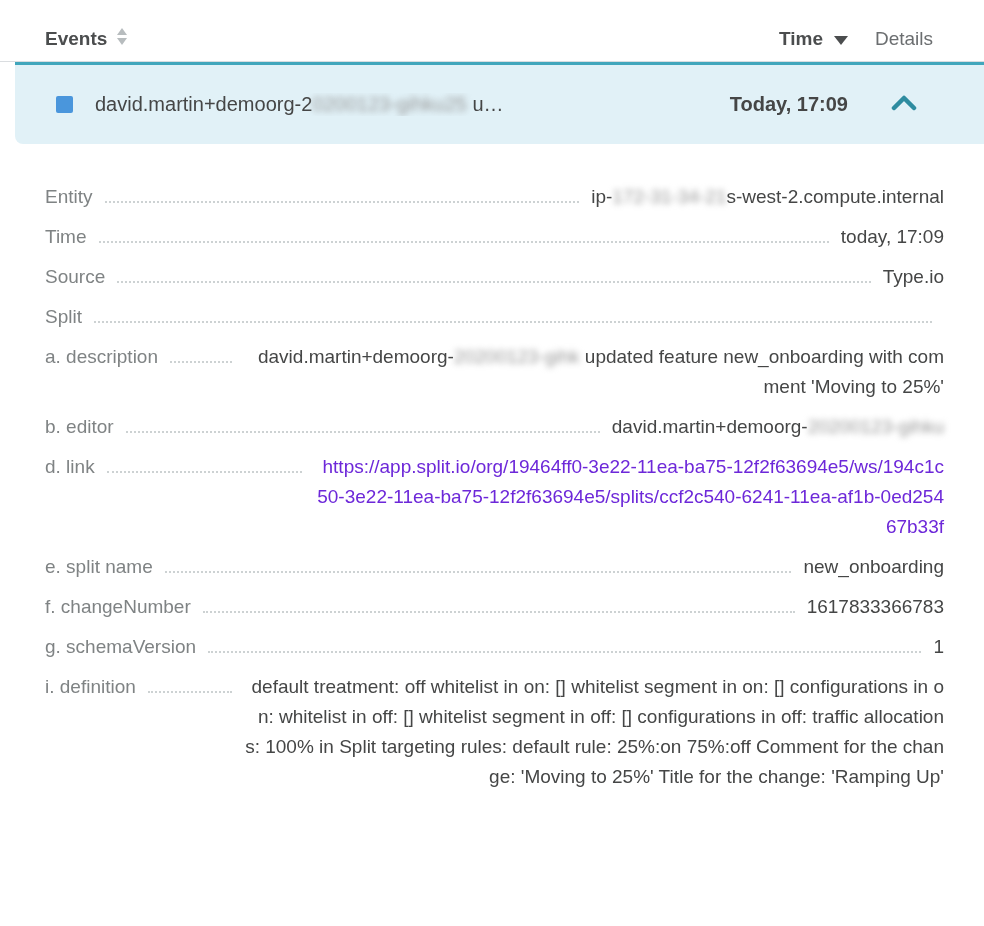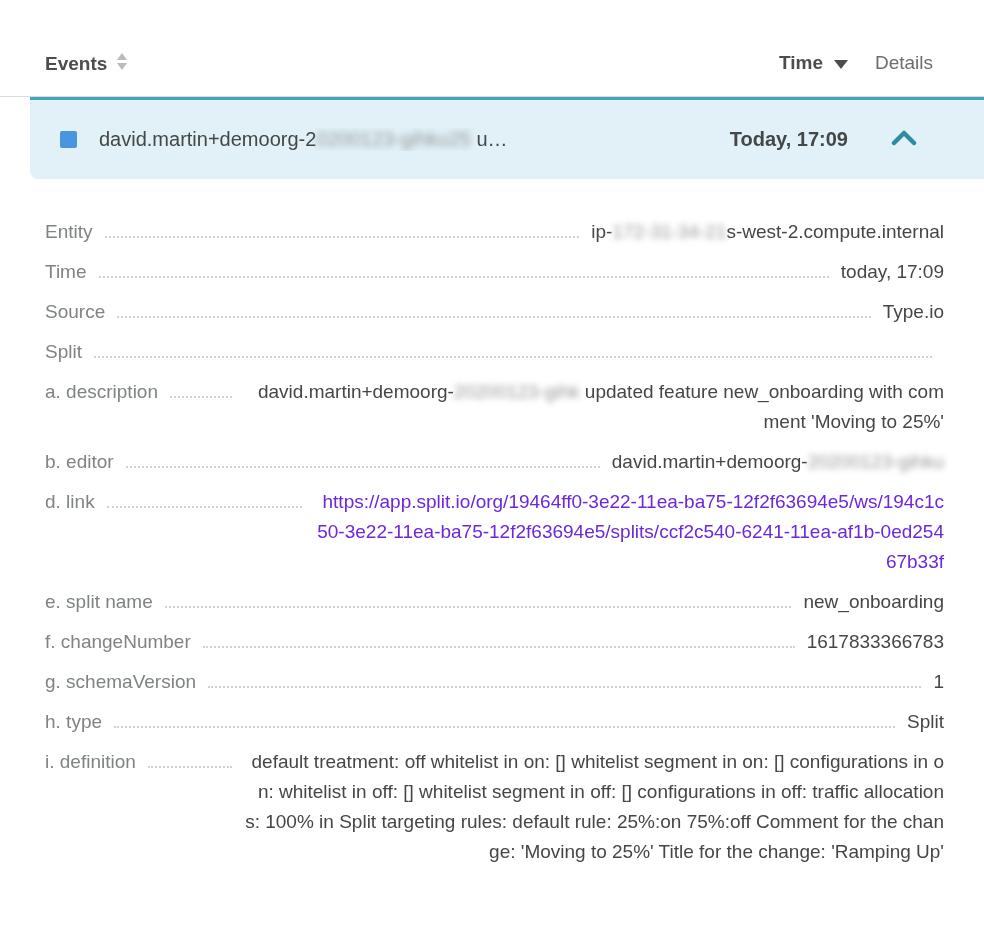--- a/index.html
+++ b/index.html
@@ -6,26 +6,25 @@
   body {
     width: 984px; height: 926px;
     background: #ffffff;
     font-family: "Liberation Sans", sans-serif;
     color: #454646;
     overflow: hidden;
   }
 
   
   .header-row {
-    display: flex; align-items: flex-start;
+    display: flex; align-items: center;
     height: 62px; box-sizing: border-box;
     padding: 17px 24px 0 45px;
     border-bottom: 1px solid #dadde0;
     background: #ffffff;
-    margin-top: 35px;
   }
   .events-col {
     flex: 1; display: flex; align-items: center; gap: 9px;
     font-size: 19px; font-weight: 700; color: #4b4d4e;
     cursor: pointer;
   }
   .time-col-header {
     width: 150px; display: flex; justify-content: flex-end; align-items: center;
     font-size: 19px; font-weight: 700; color: #4b4d4e; cursor: pointer;
   }
@@ -35,27 +34,27 @@
   }
   .tri-down {
     width: 0; height: 0; display: inline-block;
     border-left: 7px solid transparent; border-right: 7px solid transparent;
     border-top: 9px solid #4b4d4e;
     margin-left: 11px; margin-top: 2px;
   }
 
   
   .event-row {
-    margin-left: 30px;
+    margin-left: 15px;
     height: 82px; box-sizing: border-box;
     background: #e1f1f7;
     border-top: 3px solid #41a6bc;
     border-bottom-left-radius: 8px;
     display: flex; align-items: center;
-    padding: 0 24px 0 30px;
+    padding: 0 24px 0 41px;
   }
   .event-square {
     flex: none; width: 17px; height: 17px;
     background: #4a96dc; border-radius: 2px;
   }
   .event-title {
     flex: 1; margin-left: 22px;
     font-size: 20px; color: #454646;
     white-space: nowrap; overflow: hidden;
   }
@@ -186,24 +185,19 @@
     <span class="detail-leader"></span>
     <div class="detail-value"><span>1617833366783</span></div>
   </div>
 
   <div class="detail-row">
     <span class="detail-label">g. schemaVersion</span>
     <span class="detail-leader"></span>
     <div class="detail-value"><span>1</span></div>
   </div>
 
-  <div class="detail-row">
-    <span class="detail-label">h. type</span>
-    <span class="detail-leader"></span>
-    <div class="detail-value"><span>Split</span></div>
-  </div>
 
   <div class="detail-row">
     <span class="detail-label">i. definition</span>
     <span class="detail-leader"></span>
     <div class="detail-value wrap"><span>default treatment: off whitelist in on: [] whitelist segment in on: [] configurations in on: whitelist in off: [] whitelist segment in off: [] configurations in off: traffic allocations: 100% in Split targeting rules: default rule: 25%:on 75%:off Comment for the change: 'Moving to 25%' Title for the change: 'Ramping Up'</span></div>
   </div>
 </div>
 
 </body></html>

